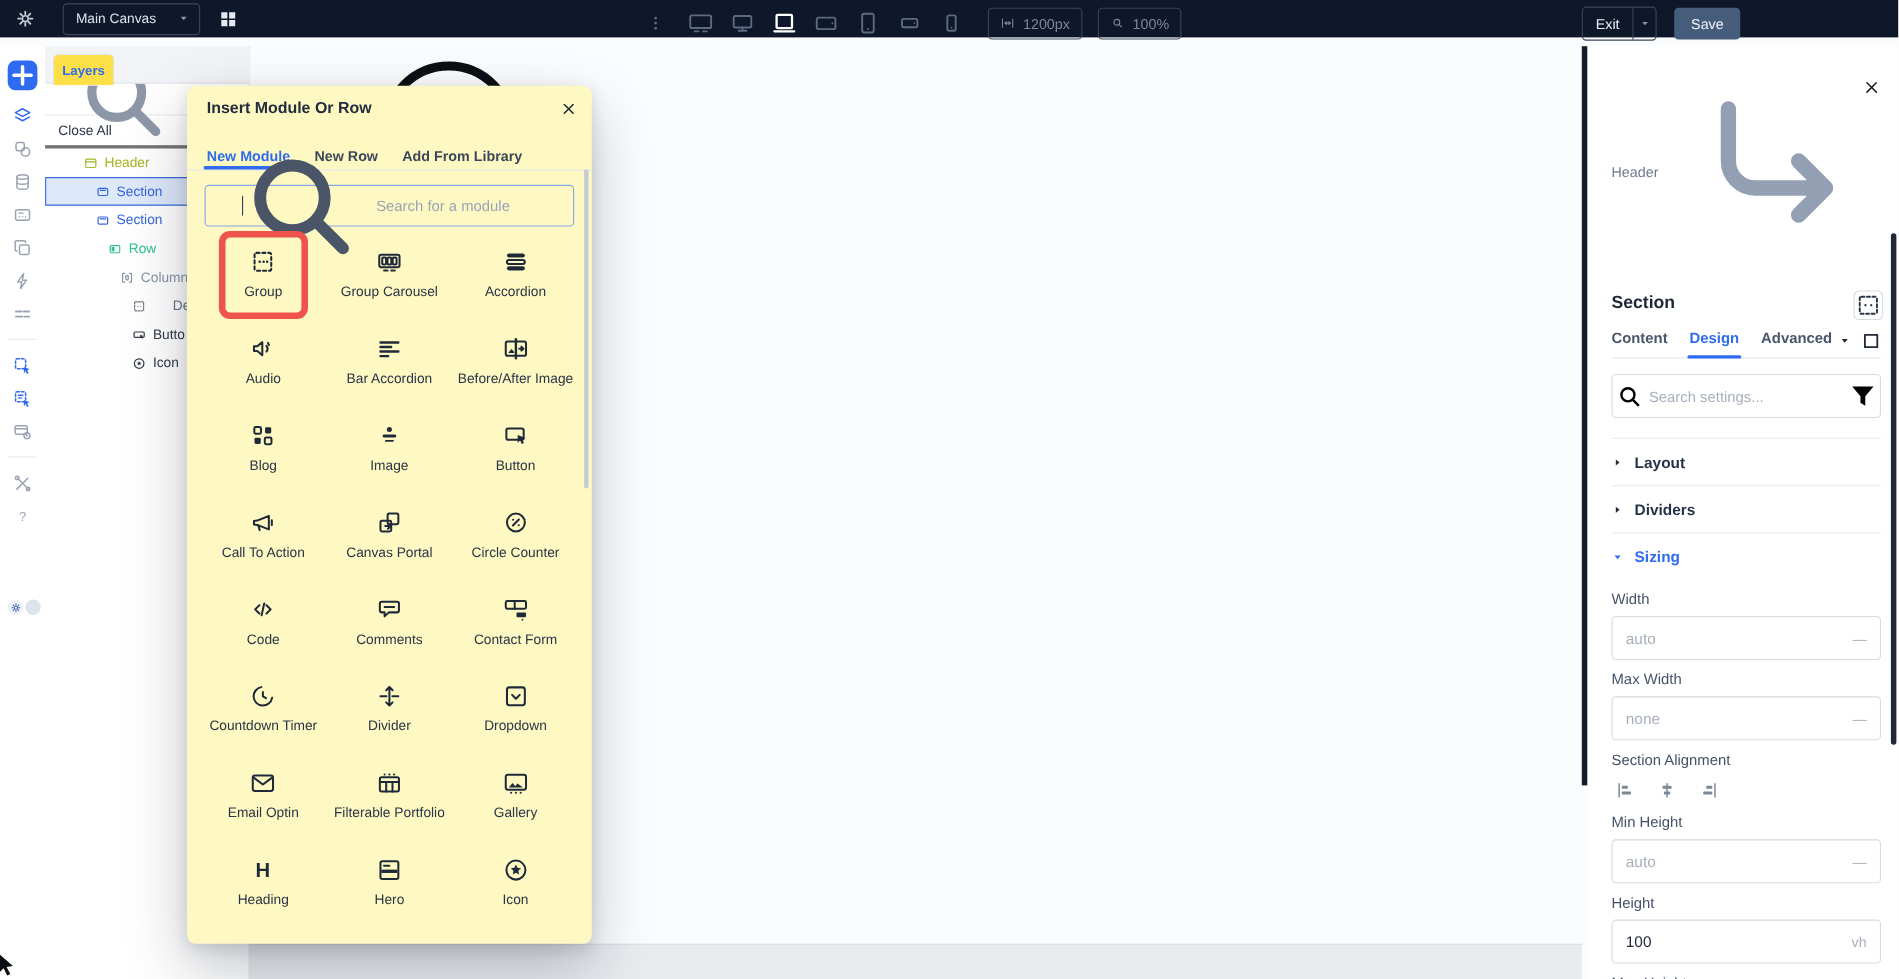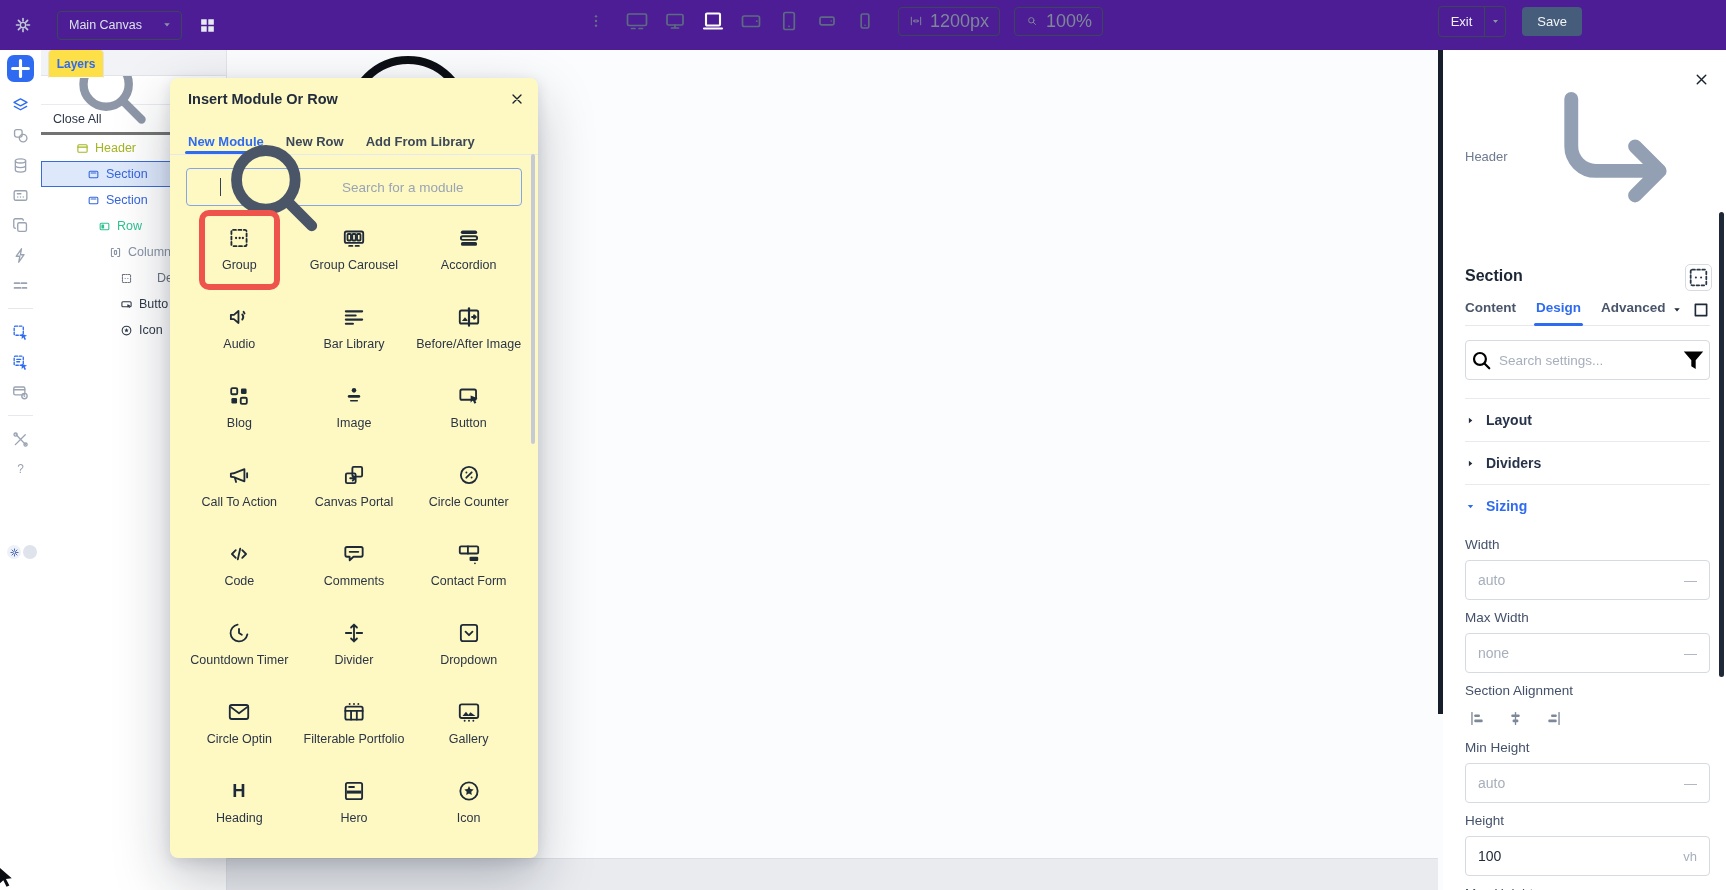--- a/index.html
+++ b/index.html
@@ -4,31 +4,31 @@
 <style>
   html,body{margin:0;padding:0;background:#fbfcfd;font-family:"Liberation Sans","DejaVu Sans",sans-serif;-webkit-font-smoothing:antialiased;}
   #stage{position:relative;width:1726px;height:890px;overflow:hidden;background:#fbfcfd;}
 
   
   svg.ic{fill:none;stroke:currentColor;stroke-width:1.7;stroke-linecap:round;stroke-linejoin:round;display:block;}
   .ic .f{fill:currentColor;stroke:none;}
   .ic .t{fill:currentColor;stroke:none;font-family:"Liberation Sans","DejaVu Sans",sans-serif;}
 
   
-  .topbar{position:absolute;left:0;top:0;width:1726px;height:50px;background:#4c1d95;display:flex;align-items:center;z-index:40;}
+  .topbar{position:absolute;left:0;top:0;width:1726px;height:34px;background:#0f172a;display:flex;align-items:center;z-index:40;}
   .tb-gear{width:20px;height:20px;color:#c3cad6;margin-left:13px;}
   .tb-select{display:flex;align-items:center;justify-content:space-between;margin-left:24px;width:104px;height:27px;border:1px solid #3b4759;border-radius:4px;padding:0 8px 0 11px;color:#dde2ea;font-size:12.5px;}
   .tb-select .car{width:12px;height:12px;color:#8focus;color:#8a95a6;}
   .tb-grid{width:19px;height:19px;color:#e6e9ef;margin-left:16px;}
   .tb-center{position:absolute;left:588px;top:0;height:42px;display:flex;align-items:center;gap:0;}
   .kebab{width:16px;height:16px;color:#647083;margin-right:14px;}
   .dev{width:30px;height:24px;color:#5d6b82;margin:0 4px;display:flex;align-items:center;justify-content:center;cursor:pointer;}
   .dev svg{width:24px;height:24px;}
   .dev.active{color:#ffffff;}
-  .tb-box{display:flex;align-items:center;height:27px;border:1px solid #3b4759;border-radius:4px;color:#7d8797;font-size:18px;padding:0 10px;margin-left:14px;gap:7px;}
+  .tb-box{display:flex;align-items:center;height:27px;border:1px solid #3b4759;border-radius:4px;color:#7d8797;font-size:13px;padding:0 10px;margin-left:14px;gap:7px;}
   .tb-box svg{width:14px;height:14px;color:#7d8797;}
   .tb-right{position:absolute;right:144px;top:0;height:42px;display:flex;align-items:center;gap:16px;}
   .btn-exit{display:flex;align-items:center;height:29px;border:1px solid #3b4759;border-radius:4px;color:#edf0f5;font-size:13px;}
   .btn-exit .lbl{padding:0 12px;}
   .btn-exit .sep{width:1px;height:100%;background:#3b4759;}
   .btn-exit .car{width:20px;display:flex;align-items:center;justify-content:center;color:#8a95a6;}
   .btn-exit .car svg{width:11px;height:11px;}
   .btn-save{height:29px;padding:0 15px;border-radius:4px;background:#465c7b;color:#f2f5f9;font-size:13px;display:flex;align-items:center;cursor:pointer;}
 
   
@@ -484,21 +484,21 @@
             <path d="M4.5 10v4h2.8l4.2 3.5v-11L7.3 10z"></path>
             <path d="M15 9.6a3.8 3.8 0 0 1 0 4.8"></path>
             <path d="M16.2 7.2l.9 1.6"></path>
           </svg>
           <span class="lbl">Audio</span>
         </div>
         <div class="mod-cell">
           <svg class="ic" viewBox="0 0 24 24">
             <path d="M4.5 6.8h15M4.5 10.6h9M4.5 14.4h15M4.5 18.2h6.5" stroke-width="2"></path>
           </svg>
-          <span class="lbl">Bar Library</span>
+          <span class="lbl">Bar Accordion</span>
         </div>
         <div class="mod-cell">
           <svg class="ic" viewBox="0 0 24 24">
             <rect x="3.5" y="6" width="17" height="12" rx="1.5"></rect>
             <path d="M12 4v16" stroke-width="2"></path>
             <path class="f" d="M5.5 15.6l2.8-3.4 2.2 2.6v.8z"></path>
             <path d="M14.8 12h3.4M16.6 10.4l1.7 1.6-1.7 1.6"></path>
           </svg>
           <span class="lbl">Before/After Image</span>
         </div>
@@ -590,21 +590,21 @@
             <rect x="4.5" y="4.5" width="15" height="15" rx="2"></rect>
             <path d="M8.8 10.8l3.2 3.2 3.2-3.2"></path>
           </svg>
           <span class="lbl">Dropdown</span>
         </div>
         <div class="mod-cell">
           <svg class="ic" viewBox="0 0 24 24">
             <rect x="3.5" y="5.5" width="17" height="13" rx="1.8"></rect>
             <path d="M4.5 7.5l7.5 5.6 7.5-5.6"></path>
           </svg>
-          <span class="lbl">Circle Optin</span>
+          <span class="lbl">Email Optin</span>
         </div>
         <div class="mod-cell">
           <svg class="ic" viewBox="0 0 24 24">
             <rect x="4" y="7" width="16" height="12" rx="1.5"></rect>
             <path d="M4 11h16M9.3 11v8M14.6 11v8"></path>
             <circle class="f" cx="8" cy="4.7" r=".9"></circle>
             <circle class="f" cx="12" cy="4.7" r=".9"></circle>
             <circle class="f" cx="16" cy="4.7" r=".9"></circle>
           </svg>
           <span class="lbl">Filterable Portfolio</span>

